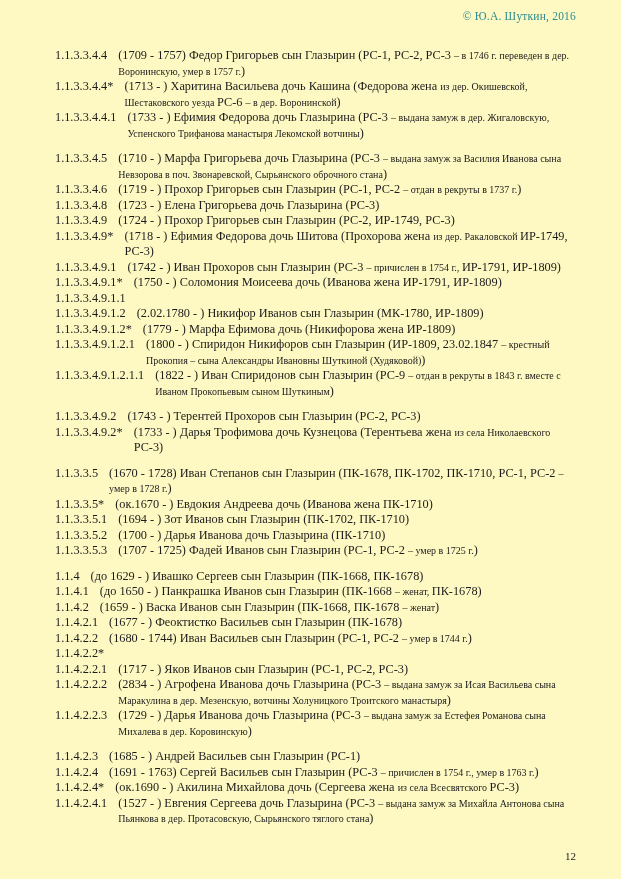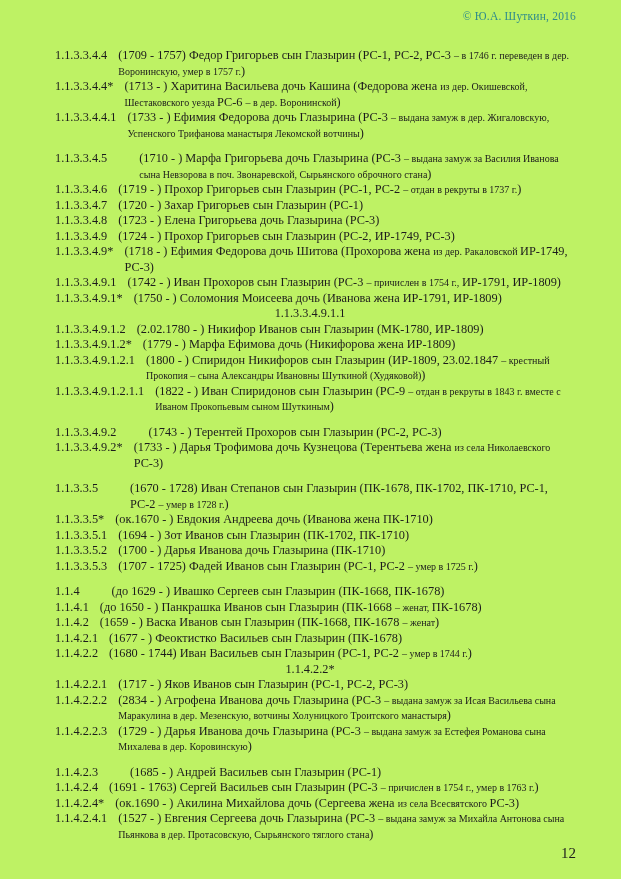--- a/index.html
+++ b/index.html
@@ -1,52 +1,51 @@
 <!DOCTYPE html>
 <html><head>
 <meta charset="utf-8">
 <style>
   html,body { margin:0; padding:0; background:#ffffff; }
   .page {
     position:relative;
     width:621px; height:879px;
-    background:#bef264;
+    background:#fef9c3;
     font-family:"Liberation Serif", serif;
     color:#1c1c1c;
     overflow:hidden;
   }
   .copyright {
     position:absolute;
     top:10px; right:45px;
     font-size:11.5px;
     letter-spacing:0.2px;
   }
   .list {
     position:absolute;
     top:48px; left:55px; right:45px;
   }
   .entry {
     display:flex;
     align-items:baseline;
     font-size:12.3px;
     line-height:15.5px;
-    justify-content:center;
   }
-  .entry.gap { margin-top:10px;gap:21px; }
+  .entry.gap { margin-top:10px; }
   .entry .id {
     flex:0 0 auto;
     white-space:nowrap;
     margin-right:11px;
   }
   .entry .text { flex:1 1 auto; }
   .seg-sm { font-size:10px; }
   .pagenum {
     position:absolute;
     bottom:17px; right:45px;
-    font-size:15px;
+    font-size:11px;
     margin-top:40px;
   }
 </style>
 </head>
 <body>
 
 <div class="page">
   <div class="copyright" style="color: rgb(46, 139, 139);">© Ю.А. Шуткин, 2016</div>
 
   <div class="list">
@@ -62,24 +61,20 @@
     <span class="id">1.1.3.3.4.4.1</span>
     <span class="text"><span class="seg-n">(1733 - ) Ефимия Федорова дочь Глазырина (РС-3 </span><span class="seg-sm">– выдана замуж в дер. Жигаловскую, Успенского Трифанова манастыря Лекомской вотчины</span><span class="seg-n">)</span></span>
   </div>
       <div class="entry gap">
     <span class="id">1.1.3.3.4.5</span>
     <span class="text"><span class="seg-n">(1710 - ) Марфа Григорьева дочь Глазырина (РС-3 </span><span class="seg-sm">– выдана замуж за Василия Иванова сына Невзорова в поч. Звонаревской, Сырьянского оброчного стана</span><span class="seg-n">)</span></span>
   </div>
       <div class="entry">
     <span class="id">1.1.3.3.4.6</span>
     <span class="text"><span class="seg-n">(1719 - ) Прохор Григорьев сын Глазырин (РС-1, РС-2 </span><span class="seg-sm">– отдан в рекруты в 1737 г.</span><span class="seg-n">)</span></span>
-  </div>
-      <div class="entry">
-    <span class="id">1.1.3.3.4.7</span>
-    <span class="text"><span class="seg-n">(1720 - ) Захар Григорьев сын Глазырин (РС-1)</span></span>
   </div>
       <div class="entry">
     <span class="id">1.1.3.3.4.8</span>
     <span class="text"><span class="seg-n">(1723 - ) Елена Григорьева дочь Глазырина (РС-3)</span></span>
   </div>
       <div class="entry">
     <span class="id">1.1.3.3.4.9</span>
     <span class="text"><span class="seg-n">(1724 - ) Прохор Григорьев сын Глазырин (РС-2, ИР-1749, РС-3)</span></span>
   </div>
       <div class="entry">

